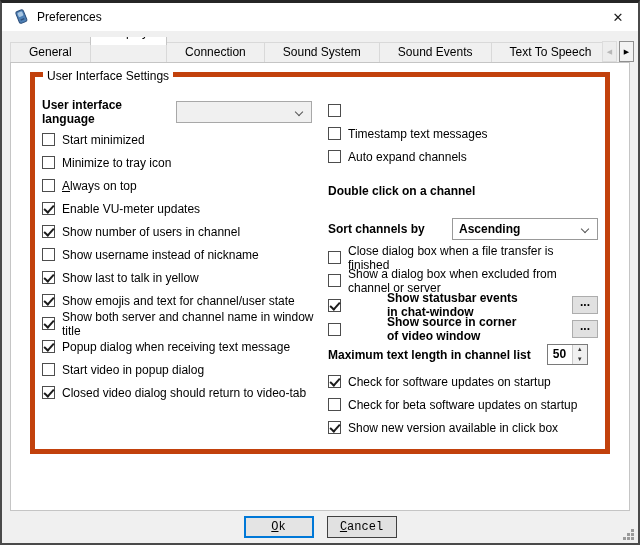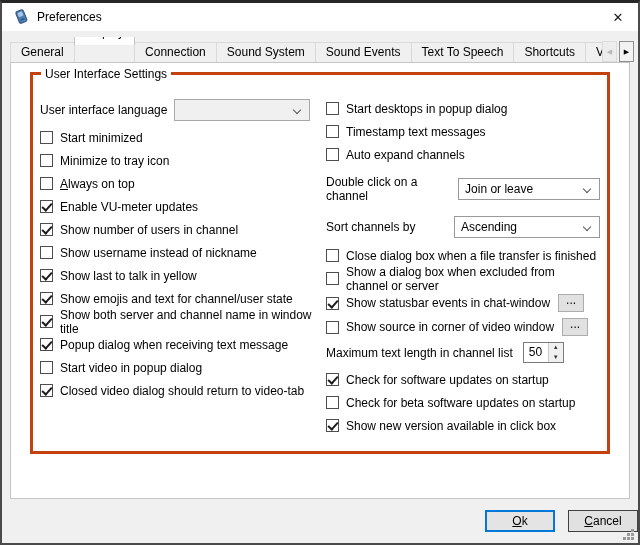--- a/index.html
+++ b/index.html
@@ -12,71 +12,71 @@
 
   
   .titlebar { height:28px; background:#fff; display:flex; align-items:center; padding:0 8px 0 11px; flex:0 0 auto; }
   .app-icon { width:16px; height:16px; flex:0 0 auto; }
   .titlebar .title { margin-left:8px; }
   .close-btn { margin-left:auto; width:24px; text-align:center; font-size:13px; color:#1a1a1a; cursor:default; }
 
   
   .tabstrip { position:relative; margin-top:6px; height:26px; padding:0 0 0 8px; flex:0 0 auto; z-index:2; }
   .tabs-row { display:flex; align-items:flex-end; height:26px; width:594px; overflow:hidden; }
-  .tab { flex:0 0 auto; height:20px; margin-bottom:1px; line-height:19px; padding:0 10px;
+  .tab { flex:0 0 auto; height:20px; margin-bottom:1px; line-height:19px; padding:0 18px;
          background:#f0f0f0; border:1px solid #d9d9d9; border-bottom:none; white-space:nowrap; }
   .tab + .tab { margin-left:-1px; }
   .tab.active { height:26px; margin-bottom:18px; line-height:24px; background:#fff; border-color:#c5c5c5; position:relative; z-index:3; }
   .tab-scroll { position:absolute; right:4px; bottom:1px; display:flex; }
   .scroll-btn { width:15px; height:21px; display:flex; align-items:center; justify-content:center; font-size:7px; }
   .scroll-btn.disabled { background:#ededed; border:1px solid #dcdcdc; color:#b8b8b8; }
   .scroll-btn.enabled { background:#f2f2f2; border:1px solid #8f8f8f; color:#000; margin-left:2px; }
 
   
   .pane { flex:1 1 auto; margin:-1px 8px 0 8px; background:#fff; border:1px solid #c5c5c5; position:relative; z-index:1; }
 
-  .groupbox { position:relative; margin:9px 19px 0 19px; height:382px; border:3px solid #c2410c; }
+  .groupbox { position:relative; margin:9px 19px 0 19px; height:382px; border:5px solid #c2410c; }
   .groupbox-title { position:absolute; top:-8px; left:8px; background:#fff; padding:0 4px; }
 
   .cols { display:flex; padding:0 7px; height:100%; }
   .col-left { width:278px; flex:0 0 auto; }
   .col-right { flex:1 1 auto; padding-left:8px; min-width:0; }
 
-  .row { display:flex; align-items:center; }
+  .row { display:flex; align-items:center;font-weight:bold; }
   .lang-row { margin-top:24px; height:22px; }
   .lang-row .lbl { width:134px; }
 
   .combo { height:22px; background:#fff; border:1px solid #999; position:relative; display:flex; align-items:center; padding:0 20px 0 6px; }
   .combo .chev { position:absolute; right:9px; top:7px; width:6px; height:6px;
                  border-right:1px solid #555; border-bottom:1px solid #555; transform:rotate(45deg); }
   .combo.gray { background:#f0f0f0; border-color:#a8a8a8; }
   .combo.lang { width:136px; }
   .combo.w145 { width:146px; margin-left:auto; }
   .combo .cval { overflow:hidden; white-space:nowrap; }
 
   .cblist { margin-top:9px; }
   .cbrow { height:15px; margin-bottom:8px; display:flex; align-items:center; }
   .cb { width:13px; height:13px; background:#fff; border:1px solid #4d4d4d; margin-right:7px; position:relative; flex:0 0 auto; }
   .cb.checked::after { content:""; position:absolute; left:3px; top:0; width:4px; height:8px;
                        border:solid #1c1c1c; border-width:0 2px 2px 0; transform:rotate(42deg); }
 
   .col-right .cblist.top { margin-top:26px; }
   .combo-row { margin-top:16px; margin-bottom:3px; height:22px; }
   .cblist.mid { margin-top:10px; }
-  .feat-row { height:18px; margin-top:2px; margin-bottom:6px; }
+  .feat-row { height:18px; margin-top:2px; margin-bottom:6px;gap:39px; }
   .mini-btn { width:26px; height:18px; background:#e1e1e1; border:1px solid #adadad; margin-left:8px;
               text-align:center; line-height:10px; font-size:12px; flex:0 0 auto; }
   .spin-row { margin-top:3px; margin-bottom:6px; height:21px; }
-  .spin { display:flex; height:21px; border:1px solid #7a7a7a; background:#fff; margin-left:10px; }
+  .spin { display:flex; height:21px; border:1px solid #7a7a7a; background:#fff; margin-left:16px; }
   .spin .val { width:24px; padding-left:5px; line-height:19px; }
   .spin .arrows { width:15px; border-left:1px solid #c9c9c9; display:flex; flex-direction:column; background:#f0f0f0; }
   .spin .arrows div { flex:1 1 auto; font-size:6px; line-height:9px; text-align:center; color:#333; }
 
   
-  .bottombar { height:44px; flex:0 0 auto; display:flex; align-items:center; justify-content:flex-end; gap:13px; position:relative; }
+  .bottombar { height:32px; flex:0 0 auto; display:flex; align-items:center; justify-content:center; gap:13px; position:relative;font-family:Liberation Mono, monospace; }
   .btn { width:70px; height:22px; background:#e1e1e1; border:1px solid #404040; text-align:center; line-height:20px; }
   .btn.default { border:2px solid #0078d7; background:#e4e4e4; line-height:18px; }
   .grip { position:absolute; right:3px; bottom:2px; }
 </style>
 </head>
 <body>
 
 <div class="window">
 
   <div class="titlebar">
@@ -208,40 +208,35 @@
                 <span>Closed video dialog should return to video-tab</span>
               </div>
             </div>
         </div>
 
         <div class="col-right">
           <div class="cblist top">
 
               <div class="cbrow">
                 <span class="cb"></span>
-                <span>Start desktops in popup dialog</span>
               </div>
 
               <div class="cbrow">
                 <span class="cb"></span>
                 <span>Timestamp text messages</span>
               </div>
 
               <div class="cbrow">
                 <span class="cb"></span>
                 <span>Auto expand channels</span>
               </div>
             </div>
 
           <div class="row combo-row">
             <span>Double click on a channel</span>
-            <div class="combo w145">
-              <span class="cval">Join or leave</span>
-              <span class="chev"></span>
-            </div>
           </div>
 
           <div class="row combo-row">
             <span>Sort channels by</span>
             <div class="combo w145">
               <span class="cval">Ascending</span>
               <span class="chev"></span>
             </div>
           </div>
 

